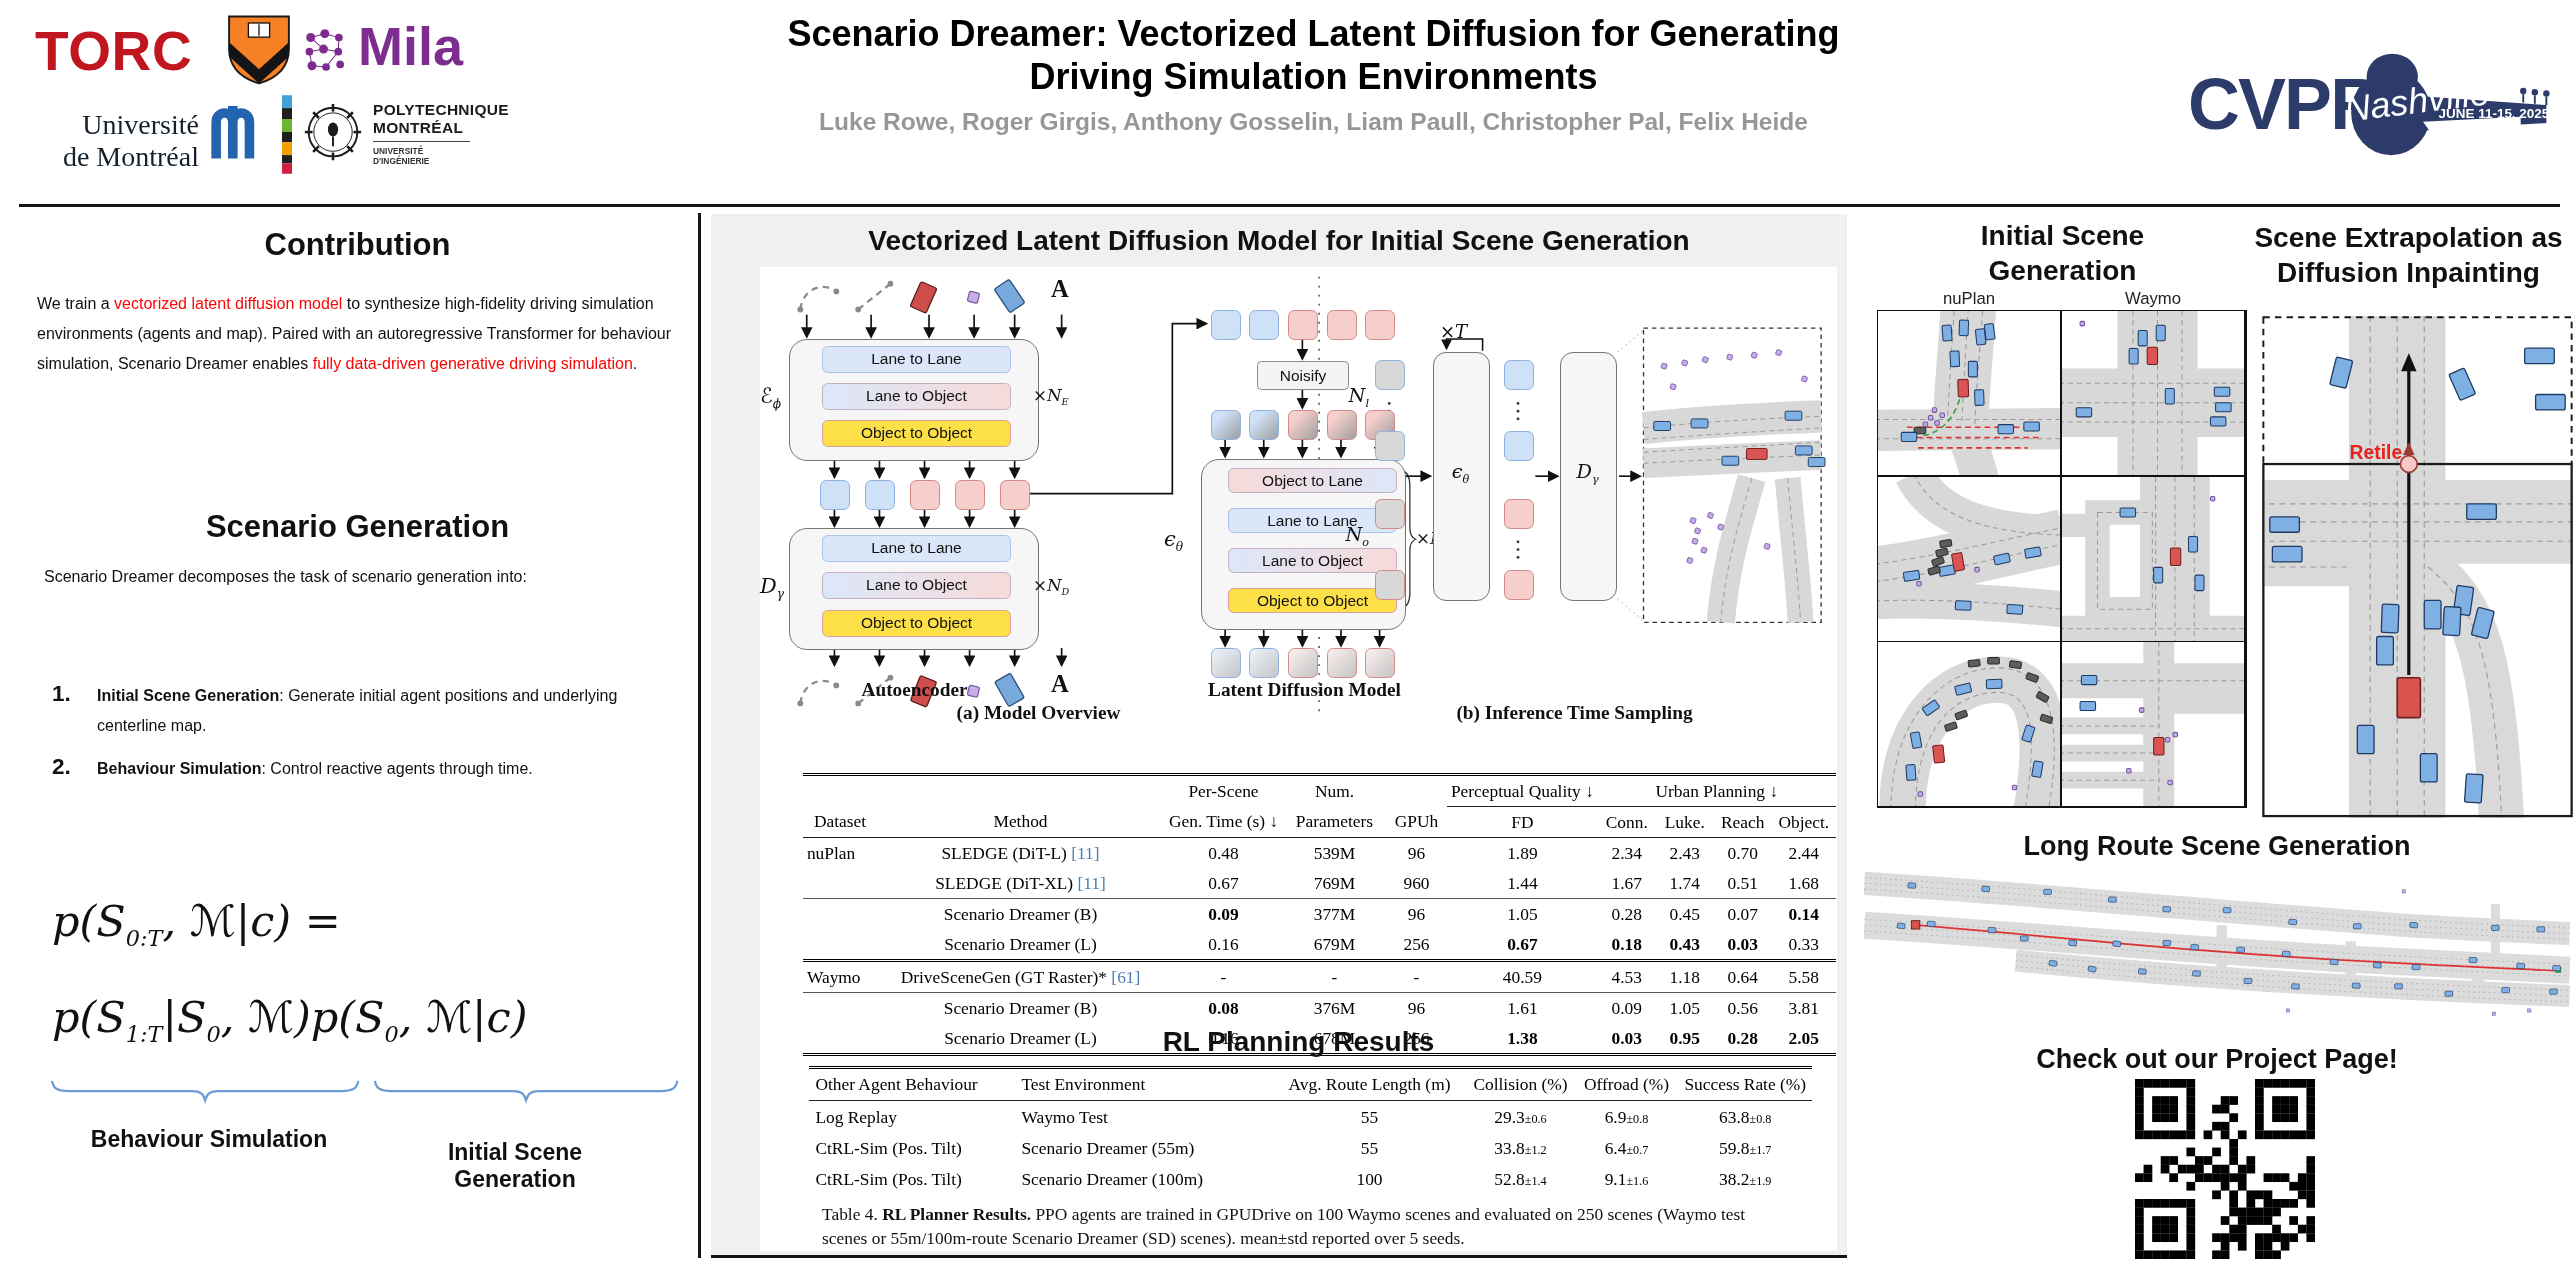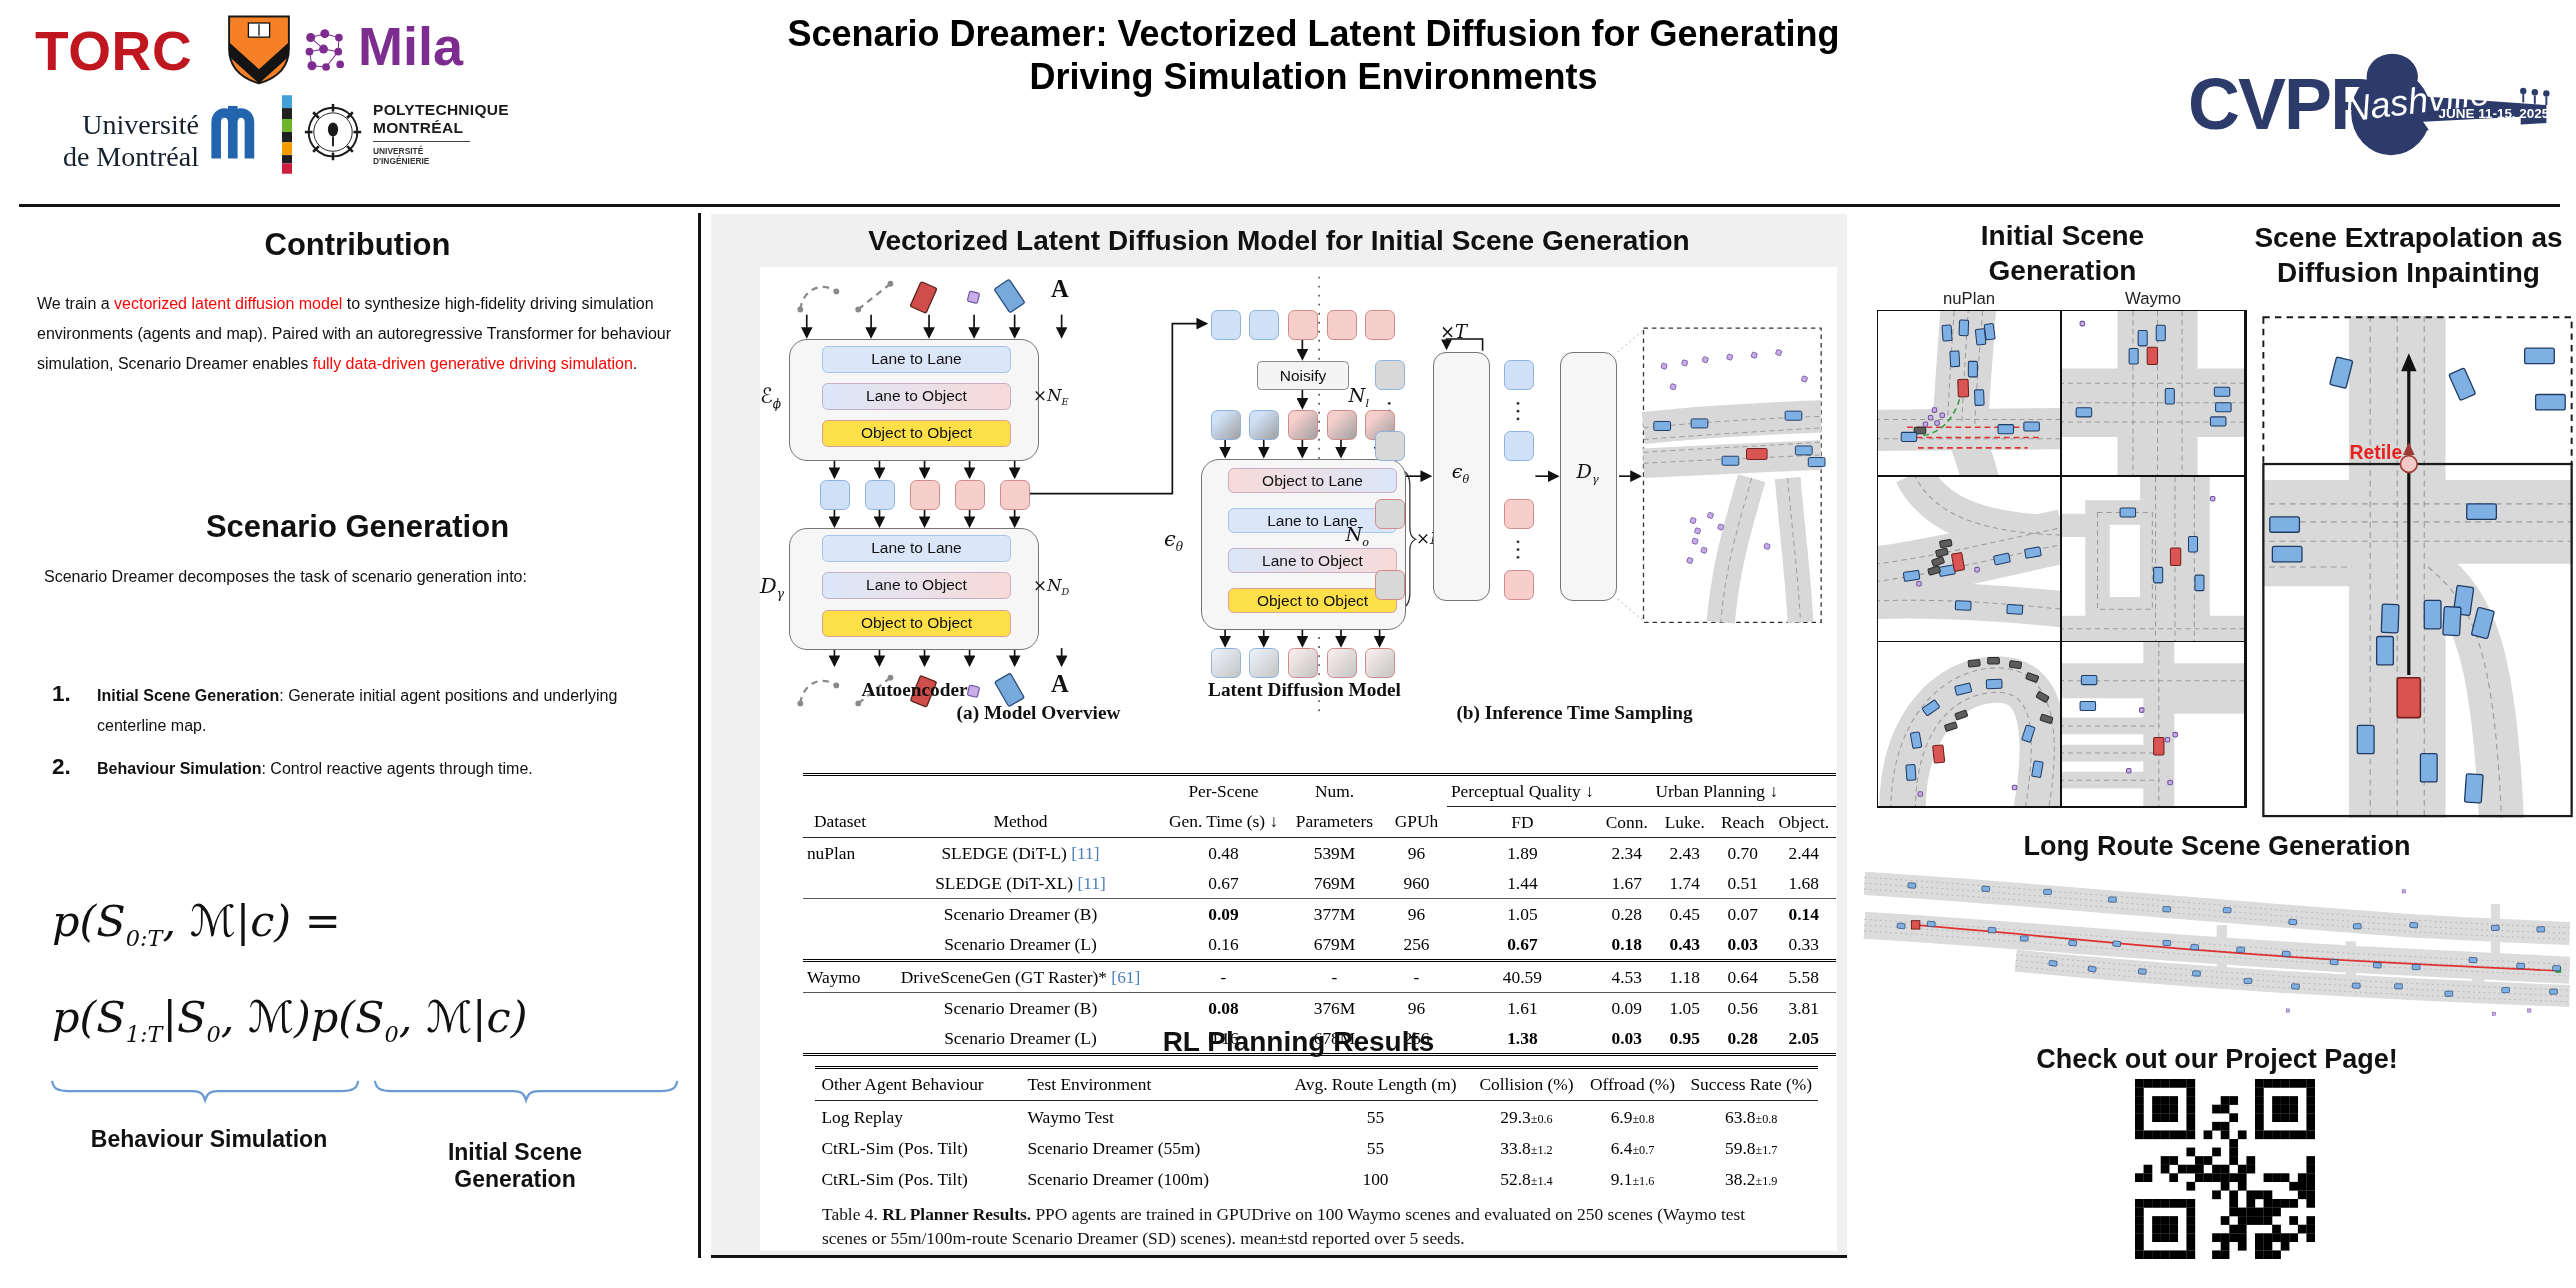--- a/index.html
+++ b/index.html
@@ -145,20 +145,21 @@
     <div class="abs" style="left:91px;top:46px;width:97px;border-top:1px solid #444"></div>
     <div class="abs poly-sub" style="left:91px;top:52px">
       <div>UNIVERSITÉ</div>
       <div>D'INGÉNIERIE</div>
     </div>
   </div>
 
   <div class="abs ctr" style="left:489px;top:11.6px;width:1649px">
     <div class="title">Scenario Dreamer: Vectorized Latent Diffusion for Generating</div>
     <div class="title">Driving Simulation Environments</div>
+    <div class="authors" style="margin-top:10.3px">Luke Rowe, Roger Girgis, Anthony Gosselin, Liam Paull, Christopher Pal, Felix Heide</div>
   </div>
 
   <svg class="abs" style="left:2186px;top:46px" width="374" height="122" viewBox="0 0 580 190">
     <text x="2" y="130" font-size="112" font-weight="bold" fill="#2c3b6a" letter-spacing="-3">CVPR</text>
     <g>
       <ellipse cx="318" cy="104" rx="62" ry="66" fill="#2c3b6a"></ellipse>
       <ellipse cx="320" cy="48" rx="40" ry="36" fill="#2c3b6a"></ellipse>
       <path d="M360,78 L560,92 L560,120 L360,132 Z" fill="#2c3b6a"></path>
       <path d="M368,118 L520,110 L520,148 L392,152 Z" fill="#fff"></path>
       <circle cx="524" cy="70" r="5" fill="#2c3b6a"></circle>
@@ -501,21 +502,21 @@
               <td style="border-bottom: 3.2px double rgb(0, 0, 0); font-weight: bold;">0.03</td>
               <td style="border-bottom: 3.2px double rgb(0, 0, 0); font-weight: bold;">0.95</td>
               <td style="border-bottom: 3.2px double rgb(0, 0, 0); font-weight: bold;">0.28</td>
               <td style="border-bottom: 3.2px double rgb(0, 0, 0); font-weight: bold;">2.05</td>
             </tr>
           </tbody>
         </table>
       </div>
 
     <div class="abs ctr tbl-title" style="left:0;top:759px;width:1077px">RL Planning Results</div>
-    <div class="abs" id="rl-table-holder" style="left:55px;top:799px">
+    <div class="abs" id="rl-table-holder" style="left:49px;top:799px">
         <table class="rlT">
           <colgroup>
             <col style="width: 206px;">
             <col style="width: 258px;">
             <col style="width: 193px;">
             <col style="width: 109px;">
             <col style="width: 103px;">
             <col style="width: 129px;">
           </colgroup>
           <thead>

